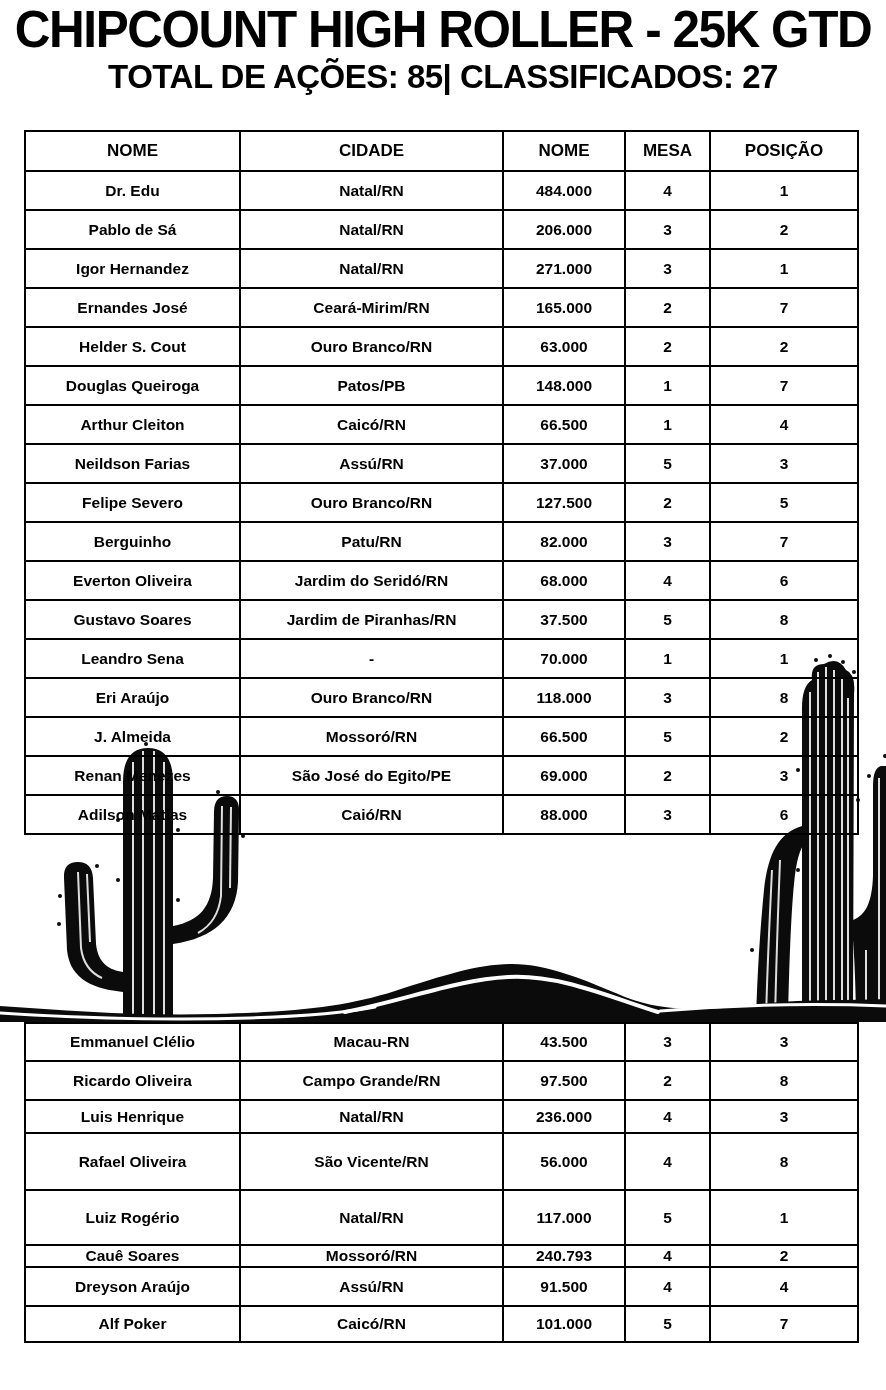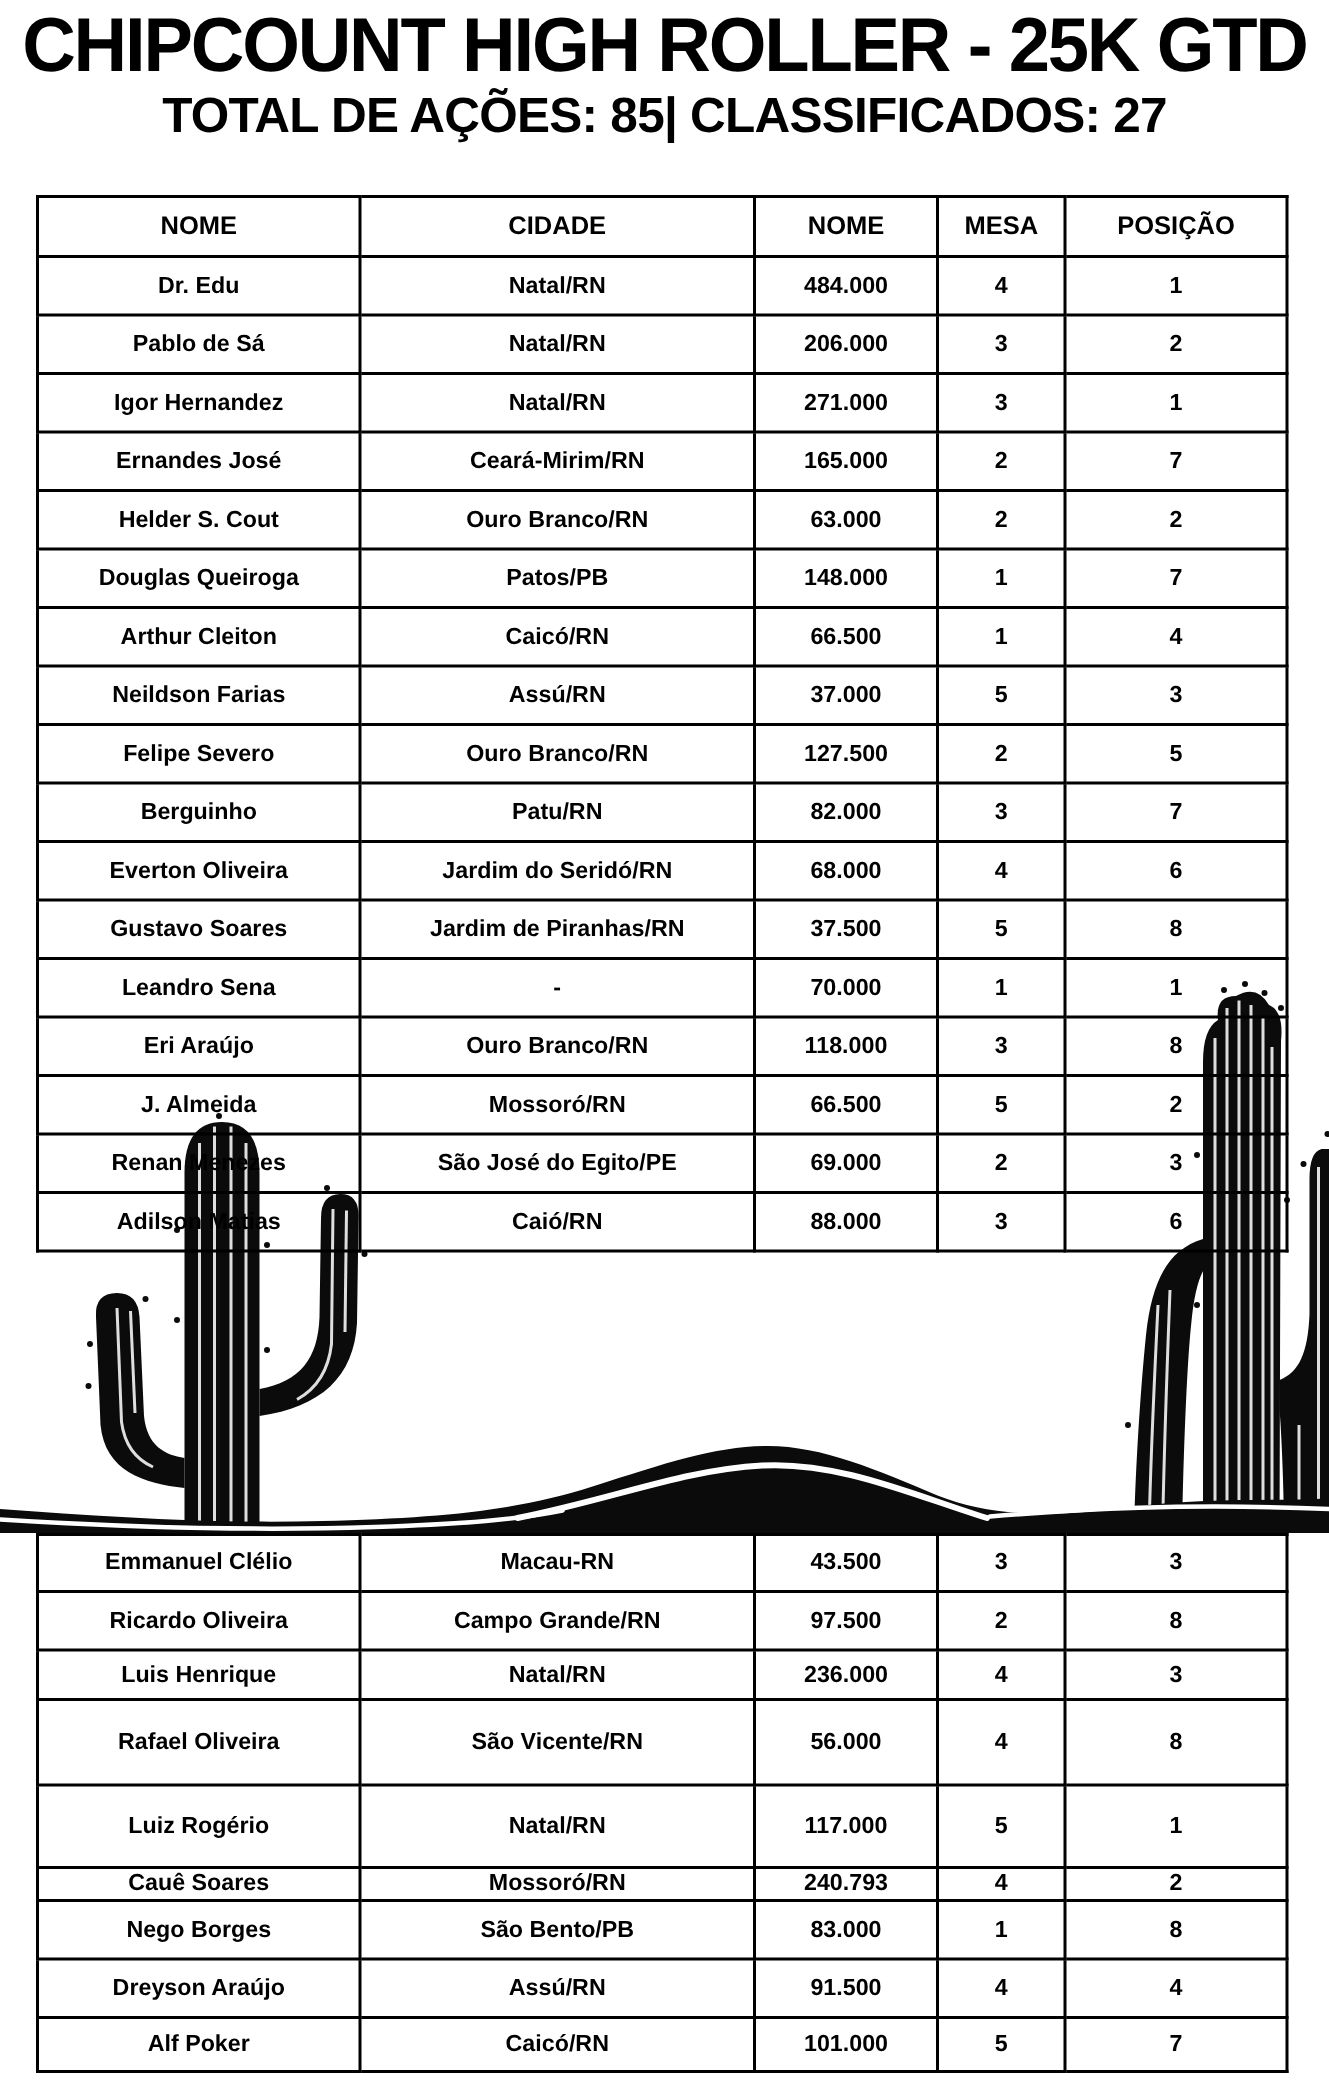--- a/index.html
+++ b/index.html
@@ -305,27 +305,20 @@
         <td>1</td>
       </tr>
       <tr style="height: 22px; margin-left: 22px;">
         <td>Cauê Soares</td>
         <td>Mossoró/RN</td>
         <td>240.793</td>
         <td>4</td>
         <td>2</td>
       </tr>
       <tr style="height: 39px;">
-        <td>Nego Borges</td>
-        <td>São Bento/PB</td>
-        <td>83.000</td>
-        <td>1</td>
-        <td>8</td>
-      </tr>
-      <tr style="height: 39px;">
         <td>Dreyson Araújo</td>
         <td>Assú/RN</td>
         <td>91.500</td>
         <td>4</td>
         <td>4</td>
       </tr>
       <tr style="height: 36px;">
         <td>Alf Poker</td>
         <td>Caicó/RN</td>
         <td>101.000</td>

